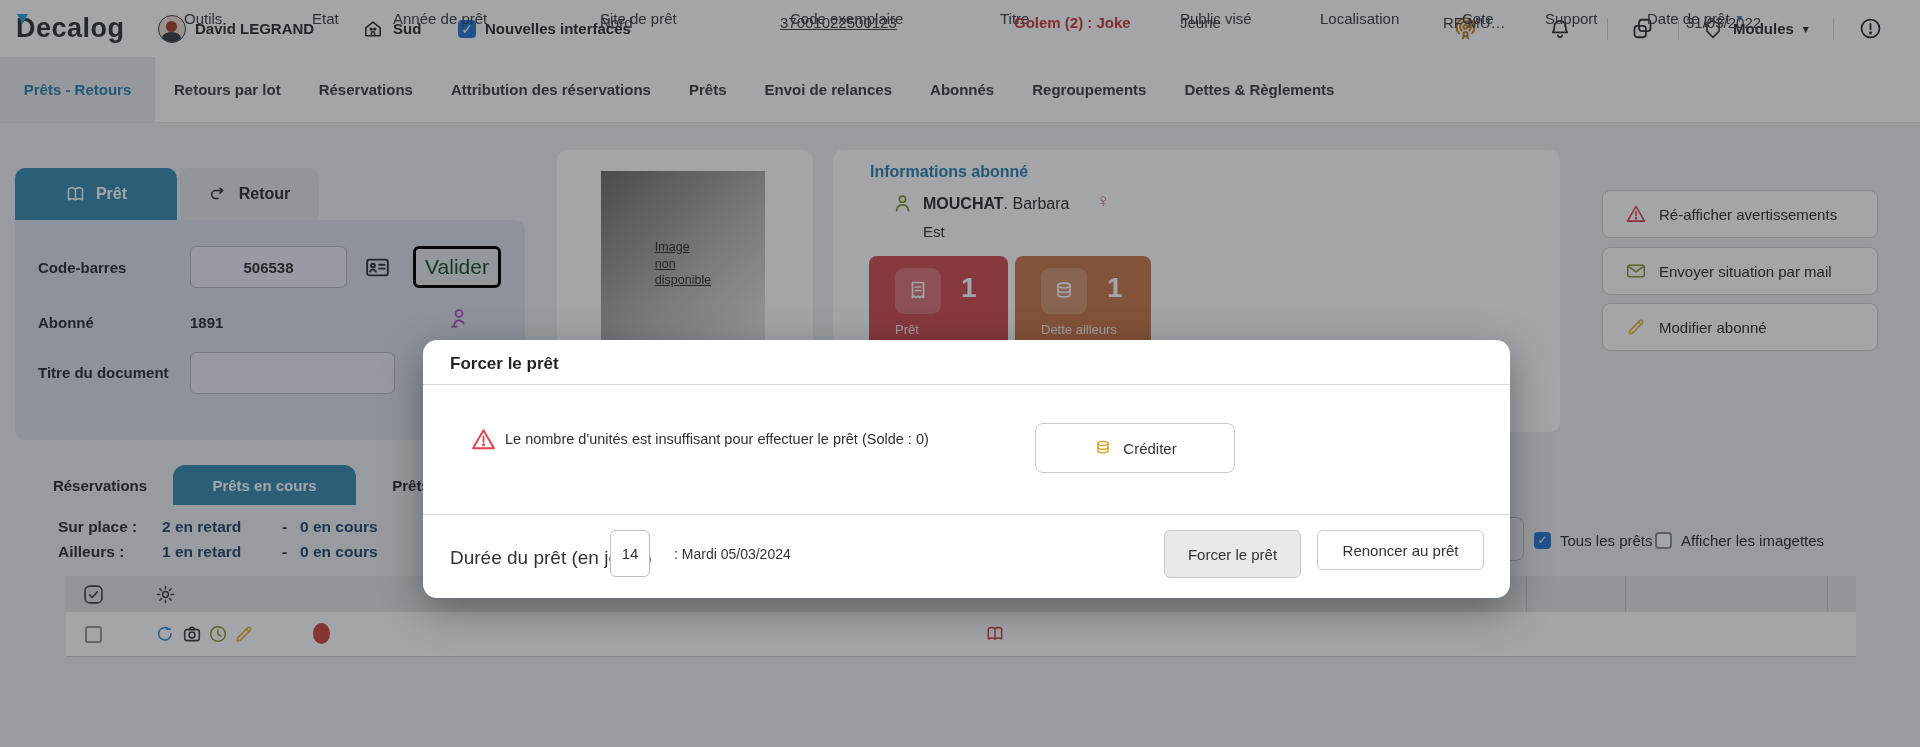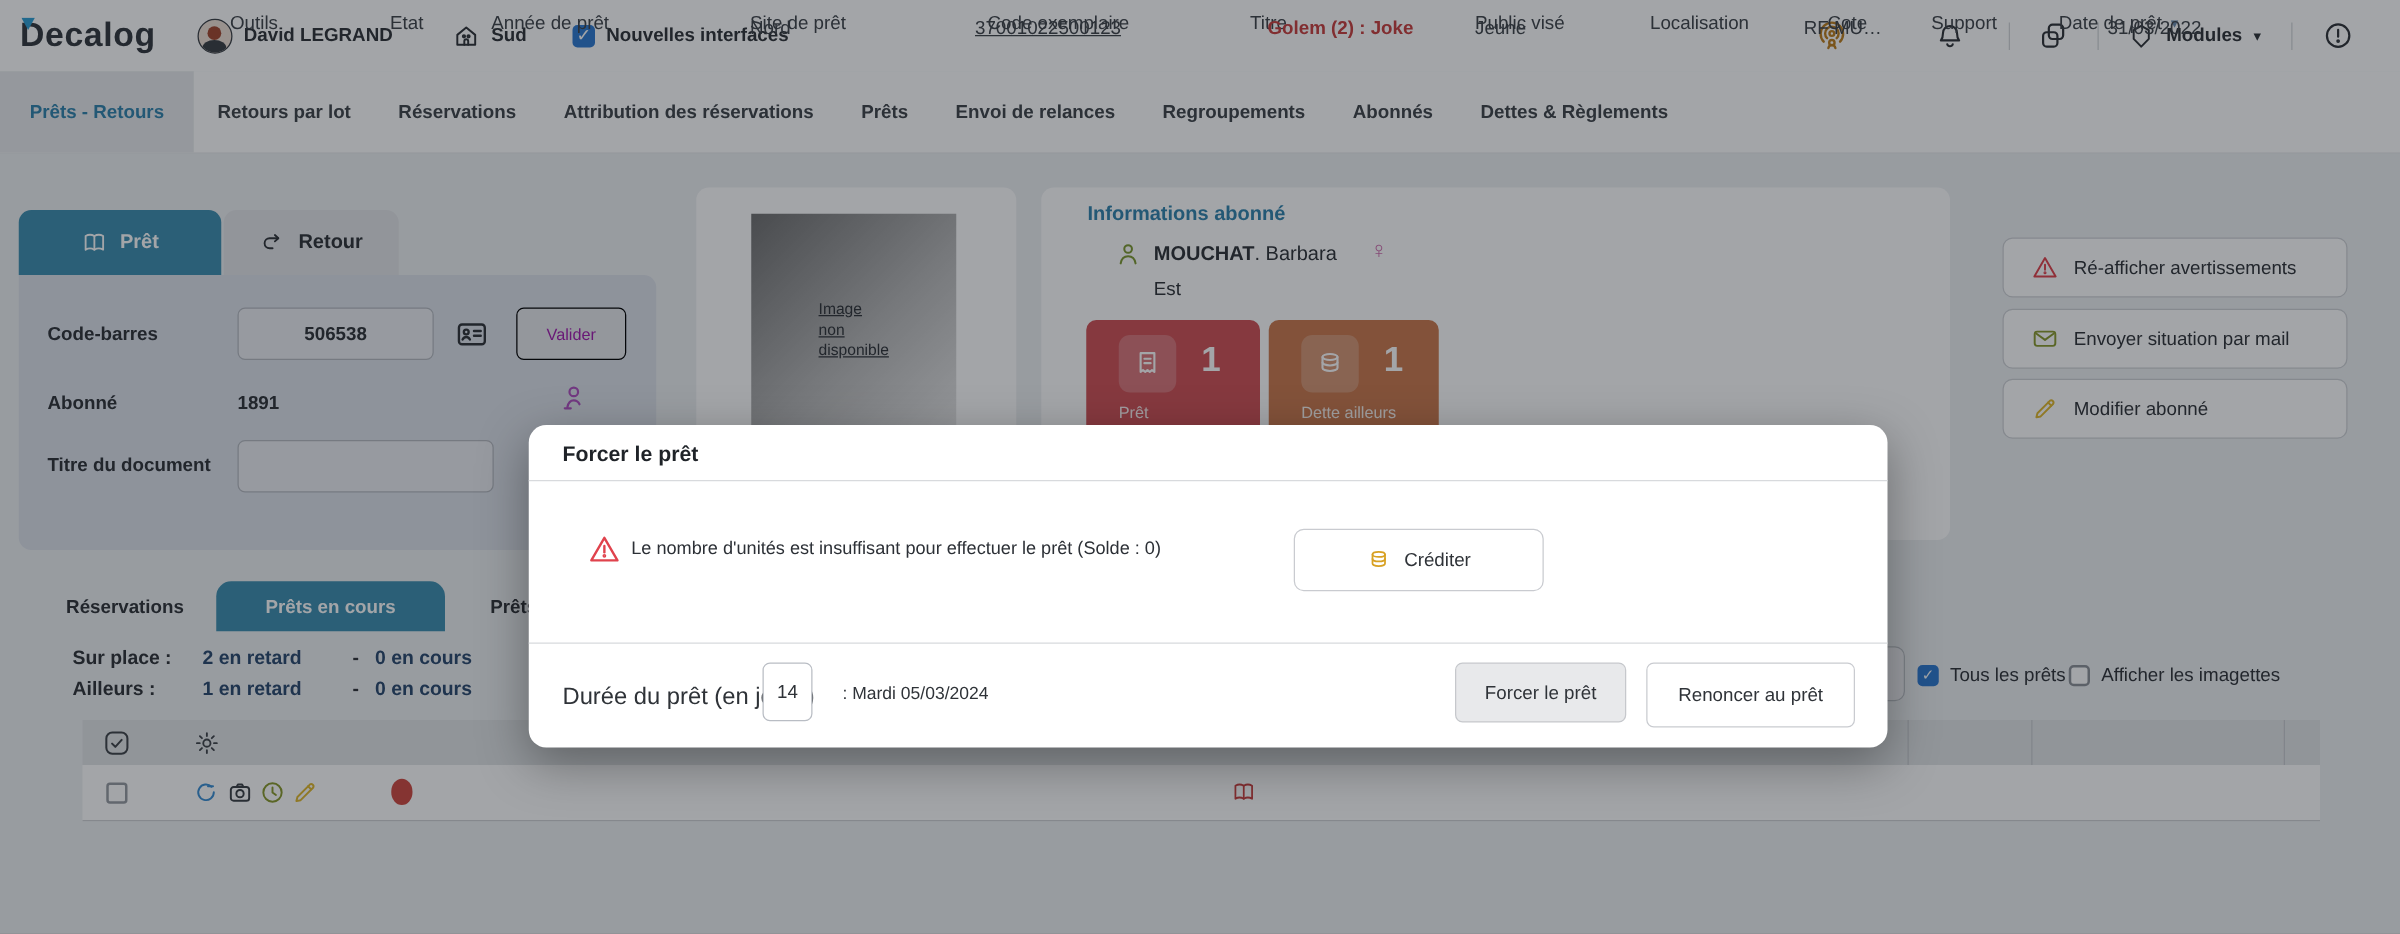--- a/index.html
+++ b/index.html
@@ -34,22 +34,22 @@
             border-radius:10px 10px 0 0;display:flex;align-items:center;justify-content:center;gap:10px;
             font-size:16px;font-weight:700;}
   .tab-retour{left:179px;top:168px;width:140px;height:52px;background:#e4e6e9;color:#2f3338;
             border-radius:10px 10px 0 0;display:flex;align-items:center;justify-content:center;gap:10px;
             font-size:16px;font-weight:700;}
   .loan-body{left:15px;top:220px;width:510px;height:220px;background:#dde2eb;border-radius:0 10px 10px 10px;}
   .fld-label{font-size:15px;font-weight:600;color:#2f3338;white-space:nowrap;}
   .fld-input{box-sizing:border-box;background:#eceef2;border:1px solid #b6bac1;border-radius:6px;
              font-size:15px;font-weight:700;color:#2f3338;text-align:center;outline:none;
              font-family:"Liberation Sans",sans-serif;}
-  .btn-valider{box-sizing:border-box;background:#e7e9ec;border:1px solid #000000;border-radius:6px;
-             font-size:13px;color:#a21caf;display:flex;align-items:center;justify-content:center;}
+  .btn-valider{box-sizing:border-box;background:#e7e9ec;border:3px solid #000000;border-radius:6px;
+             font-size:21px;color:#14532d;display:flex;align-items:center;justify-content:center;}
   
   .card{background:#ffffff;border-radius:10px;}
   .img-ph{background:linear-gradient(135deg,#6f6f6f 0%,#b9b9b9 55%,#ececec 100%);
           display:flex;align-items:center;justify-content:center;
           font-size:12.5px;color:#2f3338;line-height:1.35;text-decoration:underline;}
   .info-heading{font-size:16px;font-weight:700;color:#3183ad;}
   .tile{border-radius:8px;color:#fff;overflow:hidden;}
   .tile .ticon{position:absolute;left:26px;top:12px;width:46px;height:46px;border-radius:9px;
                background:rgba(255,255,255,.22);display:flex;align-items:center;justify-content:center;}
   .tile .tcount{position:absolute;left:92px;top:16px;font-size:28px;font-weight:700;}
@@ -167,22 +167,22 @@
     </div>
   </div>
 
   <div class="navbar">
     <div class="nav-tab active">Prêts - Retours</div>
     <div class="nav-tab">Retours par lot</div>
     <div class="nav-tab">Réservations</div>
     <div class="nav-tab">Attribution des réservations</div>
     <div class="nav-tab">Prêts</div>
     <div class="nav-tab">Envoi de relances</div>
+    <div class="nav-tab">Abonnés</div>
     <div class="nav-tab">Regroupements</div>
-    <div class="nav-tab">Abonnés</div>
     <div class="nav-tab">Dettes &amp; Règlements</div>
   </div>
 
   <div class="abs tab-pret">
     <svg class="st" width="21" height="21" viewBox="0 0 24 24">
       <path d="M4 5.5C6.5 4 9.5 4 12 5.5c2.5-1.5 5.5-1.5 8 0V18c-2.5-1.5-5.5-1.5-8 0-2.5-1.5-5.5-1.5-8 0z"></path>
       <path d="M12 5.5V18"></path>
     </svg>
     <span>Prêt</span>
   </div>
@@ -412,18 +412,18 @@
 
     <div class="modal-div" style="top:174px;"></div>
 
     <div class="modal-small" style="position:absolute;left:27px;top:207px;">Durée du prêt (en jours)</div>
     <input class="fld-input" style="position: absolute; left: 187px; top: 190px; width: 40px; height: 47px; background: rgb(255, 255, 255); border-color: rgb(185, 189, 196); font-weight: 400;" value="14">
     <div class="modal-small" style="position:absolute;left:251px;top:206px;font-size:14px;">: Mardi 05/03/2024</div>
 
     <div class="btn-gray" style="left:741px;top:190px;width:137px;height:48px;">
       <span>Forcer le prêt</span>
     </div>
-    <div class="btn-ghost" style="left:894px;top:190px;width:167px;height:52px;border-radius:6px;">
+    <div class="btn-ghost" style="left:894px;top:190px;width:167px;height:40px;border-radius:6px;">
       <span>Renoncer au prêt</span>
     </div>
   </div>
 
 </div>
 
 </body></html>

